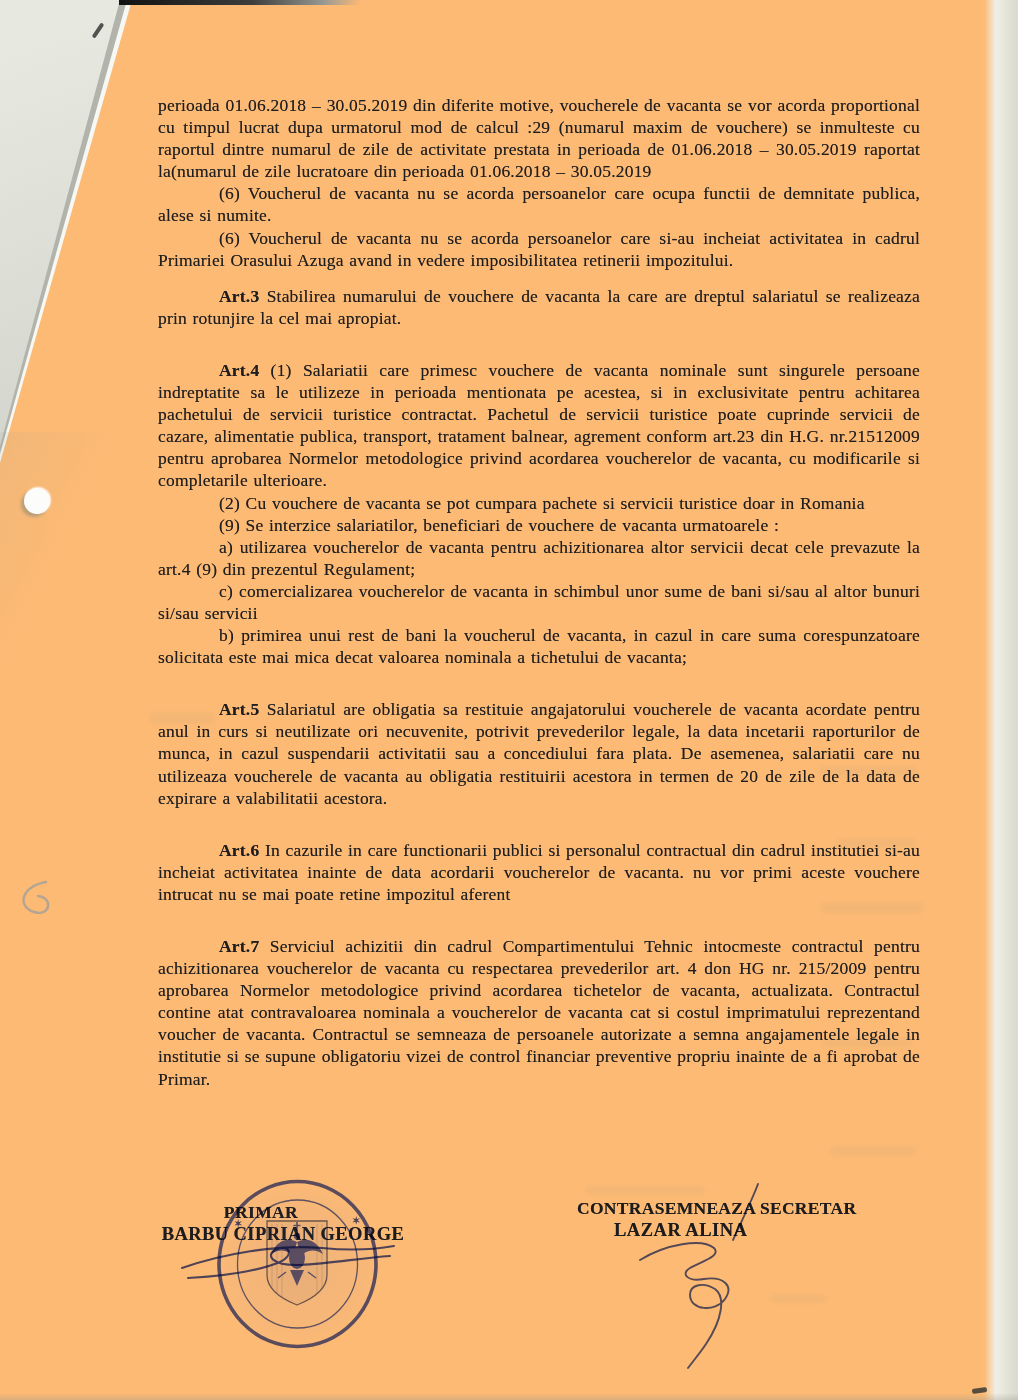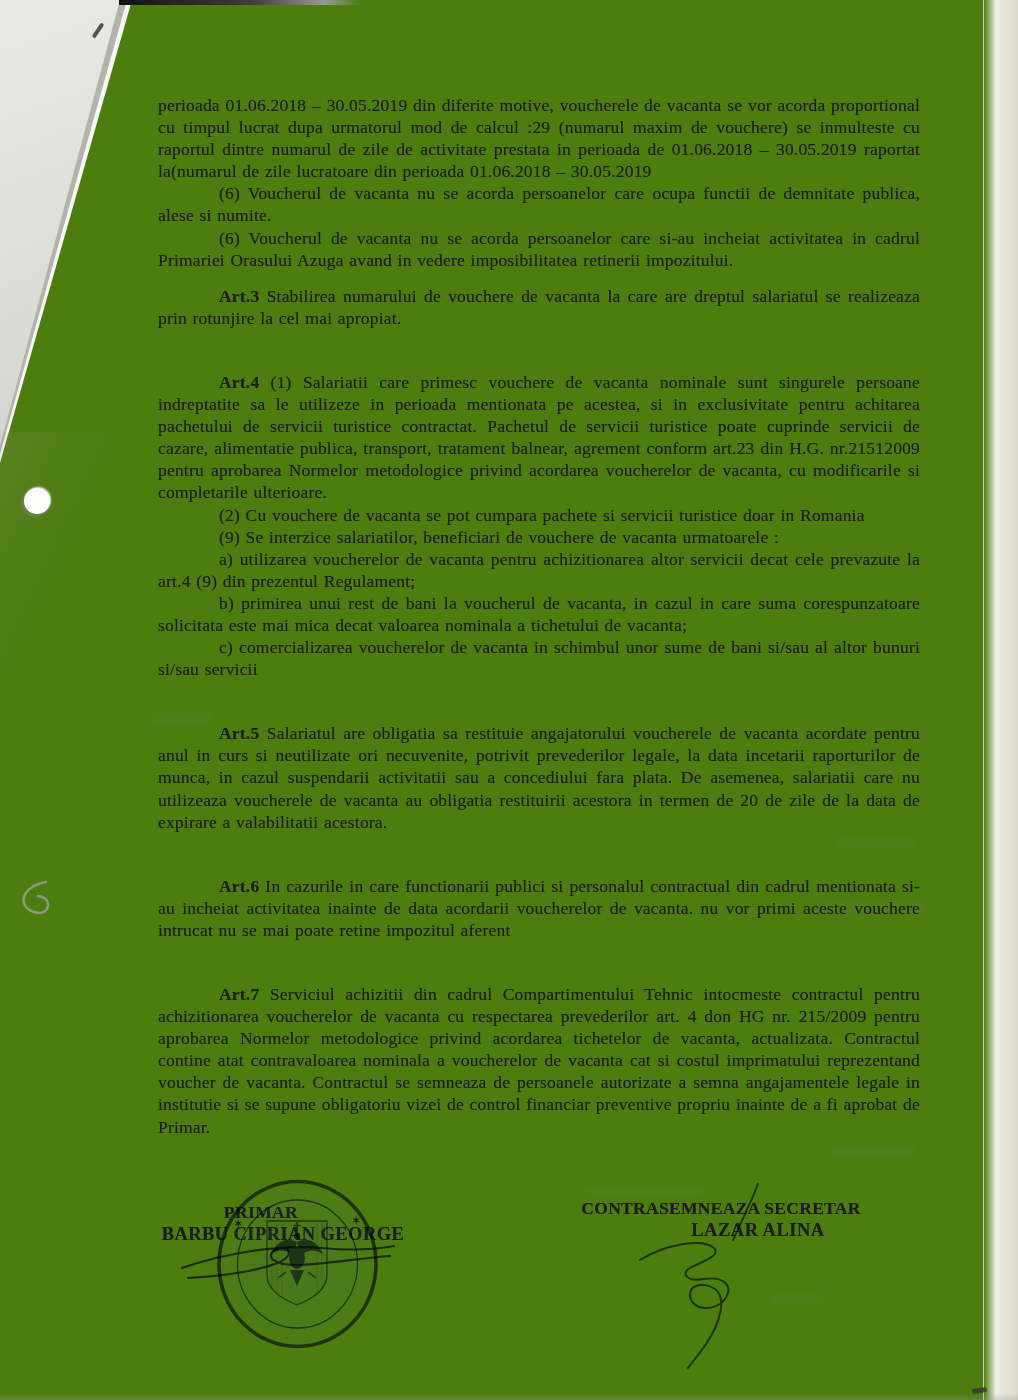--- a/index.html
+++ b/index.html
@@ -1,21 +1,21 @@
 <!DOCTYPE html>
 <html><head>
 <meta charset="utf-8">
 <style>
   html,body{margin:0;padding:0;}
   body{
     width:1018px;height:1400px;overflow:hidden;
     background:#fdfdfb;
     font-family:"Liberation Serif",serif;
   }
-  .scan{position:relative;width:1018px;height:1400px;background:#4d7c0f;}
+  .scan{position:relative;width:1018px;height:1400px;background:#fdba74;}
 
   
   .corner-sliver{position:absolute;left:0;top:0;width:133px;height:464px;
     clip-path:polygon(0 0,132px 0,0 463px);background:#f7f7f3;}
   .corner-line{position:absolute;left:0;top:0;width:128px;height:455px;
     clip-path:polygon(0 0,127px 0,0 454px);background:#b2b3ab;}
   .corner-fill{position:absolute;left:0;top:0;width:121px;height:447px;
     clip-path:polygon(0 0,120px 0,0 446px);
     background:linear-gradient(160deg,#e7e8e0 10%,#dcddd4 60%,#d2d3ca 100%);}
   .top-edge{position:absolute;left:119px;top:0;width:242px;height:5px;
@@ -36,30 +36,30 @@
     border-radius:2px;transform:rotate(-8deg);opacity:.85;}
   .smudge{position:absolute;background:#878e7f;opacity:.08;filter:blur(2.5px);border-radius:4px;}
 
   
   .doc-text{position:absolute;left:158px;top:94px;width:762px;
     font-size:17.5px;line-height:22.1px;color:#1e1e20;
     text-align:justify;letter-spacing:.2px;word-spacing:1px;
     text-shadow:0 0 .5px rgba(30,30,30,.55);}
   .doc-text p{margin:0;text-indent:61px;}
   .doc-text p.cont{text-indent:0;}
-  .doc-text p.gap{margin-top:42px;}
+  .doc-text p.gap{margin-top:30px;}
   .doc-text p.gap-sm{margin-top:14px;}
   .art{font-weight:bold;font-family:Liberation Serif, serif;}
 
   
   .sign-left{position:absolute;left:150px;top:1202px;width:266px;text-align:center;
     color:#1c1c1e;text-shadow:0 0 .5px rgba(30,30,30,.6);}
   .sign-left .sig-title{font-weight:bold;font-size:17.5px;letter-spacing:.4px;transform:translateX(-22px);}
   .sign-left .sig-name{font-weight:bold;font-size:18.5px;letter-spacing:.4px;margin-top:1px;}
-  .sign-right{position:absolute;left:577px;top:1198px;width:288px;text-align:center;
+  .sign-right{position:absolute;left:577px;top:1198px;width:288px;text-align:left;
     color:#1c1c1e;text-shadow:0 0 .5px rgba(30,30,30,.6);}
   .sign-right .sig-title{font-weight:bold;font-size:17.5px;letter-spacing:.3px;}
   .sign-right .sig-name{font-weight:bold;font-size:18.5px;letter-spacing:.5px;margin-top:1px;transform:translateX(37px);}
 
   
   .stamp{position:absolute;left:210px;top:1176px;width:175px;height:176px;
     mix-blend-mode:multiply;opacity:.93;}
   .stamp-blot{position:absolute;left:218px;top:1184px;width:160px;height:160px;border-radius:50%;
     background:radial-gradient(circle,rgba(70,90,205,.07) 0%,rgba(70,90,205,.03) 60%,rgba(70,90,205,0) 75%);}
   .ink-left{position:absolute;left:172px;top:1232px;mix-blend-mode:multiply;}
@@ -95,24 +95,24 @@
 
   <div class="doc-text">
     <p class="cont"><span>perioada 01.06.2018 – 30.05.2019 din diferite motive, voucherele de vacanta se vor acorda proportional cu timpul lucrat dupa urmatorul mod de calcul :29 (numarul maxim de vouchere) se inmulteste cu raportul dintre numarul de zile de activitate prestata in perioada de 01.06.2018 – 30.05.2019 raportat la(numarul de zile lucratoare din perioada 01.06.2018 – 30.05.2019</span></p>
     <p><span>(6) Voucherul de vacanta nu se acorda persoanelor care ocupa functii de demnitate publica, alese si numite.</span></p>
     <p><span>(6) Voucherul de vacanta nu se acorda persoanelor care si-au incheiat activitatea in cadrul Primariei Orasului Azuga avand in vedere imposibilitatea retinerii impozitului.</span></p>
     <p class="gap-sm"><b class="art">Art.3</b><span> Stabilirea numarului de vouchere de vacanta la care are dreptul salariatul se realizeaza prin rotunjire la cel mai apropiat.</span></p>
     <p class="gap"><b class="art">Art.4</b><span> (1) Salariatii care primesc vouchere de vacanta nominale sunt singurele persoane indreptatite sa le utilizeze in perioada mentionata pe acestea, si in exclusivitate pentru achitarea pachetului de servicii turistice contractat. Pachetul de servicii turistice poate cuprinde servicii de cazare, alimentatie publica, transport, tratament balnear, agrement conform art.23 din H.G. nr.21512009 pentru aprobarea Normelor metodologice privind acordarea voucherelor de vacanta, cu modificarile si completarile ulterioare.</span></p>
     <p><span>(2) Cu vouchere de vacanta se pot cumpara pachete si servicii turistice doar in Romania</span></p>
     <p><span>(9) Se interzice salariatilor, beneficiari de vouchere de vacanta urmatoarele :</span></p>
     <p><span>a) utilizarea voucherelor de vacanta pentru achizitionarea altor servicii decat cele prevazute la art.4 (9) din prezentul Regulament;</span></p>
+    <p><span>c) comercializarea voucherelor de vacanta in schimbul unor sume de bani si/sau al altor bunuri si/sau servicii</span></p>
     <p><span>b) primirea unui rest de bani la voucherul de vacanta, in cazul in care suma corespunzatoare solicitata este mai mica decat valoarea nominala a tichetului de vacanta;</span></p>
-    <p><span>c) comercializarea voucherelor de vacanta in schimbul unor sume de bani si/sau al altor bunuri si/sau servicii</span></p>
     <p class="gap"><b class="art">Art.5</b><span> Salariatul are obligatia sa restituie angajatorului voucherele de vacanta acordate pentru anul in curs si neutilizate ori necuvenite, potrivit prevederilor legale, la data incetarii raporturilor de munca, in cazul suspendarii activitatii sau a concediului fara plata. De asemenea, salariatii care nu utilizeaza voucherele de vacanta au obligatia restituirii acestora in termen de 20 de zile de la data de expirare a valabilitatii acestora.</span></p>
-    <p class="gap"><b class="art">Art.6</b><span> In cazurile in care functionarii publici si personalul contractual din cadrul mentionata si-au incheiat activitatea inainte de data acordarii voucherelor de vacanta. nu vor primi aceste vouchere intrucat nu se mai poate retine impozitul aferent</span></p>
+    <p class="gap"><b class="art">Art.6</b><span> In cazurile in care functionarii publici si personalul contractual din cadrul institutiei si-au incheiat activitatea inainte de data acordarii voucherelor de vacanta. nu vor primi aceste vouchere intrucat nu se mai poate retine impozitul aferent</span></p>
     <p class="gap"><b class="art">Art.7</b><span> Serviciul achizitii din cadrul Compartimentului Tehnic intocmeste contractul pentru achizitionarea voucherelor de vacanta cu respectarea prevederilor art. 4 don HG nr. 215/2009 pentru aprobarea Normelor metodologice privind acordarea tichetelor de vacanta, actualizata. Contractul contine atat contravaloarea nominala a voucherelor de vacanta cat si costul imprimatului reprezentand voucher de vacanta. Contractul se semneaza de persoanele autorizate a semna angajamentele legale in institutie si se supune obligatoriu vizei de control financiar preventive propriu inainte de a fi aprobat de Primar.</span></p>
   </div>
 
   <div class="sign-left">
     <div class="sig-title">PRIMAR</div>
     <div class="sig-name">BARBU CIPRIAN GEORGE</div>
   </div>
   <div class="sign-right">
     <div class="sig-title">CONTRASEMNEAZA SECRETAR</div>
     <div class="sig-name">LAZAR ALINA</div>

